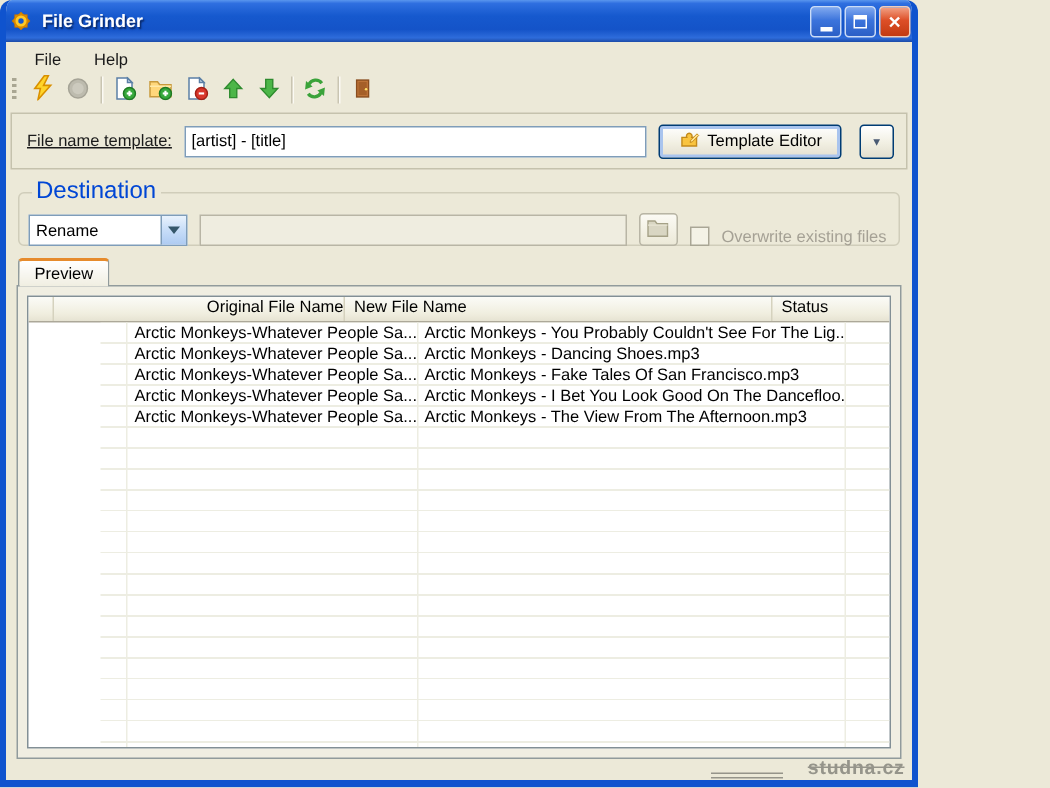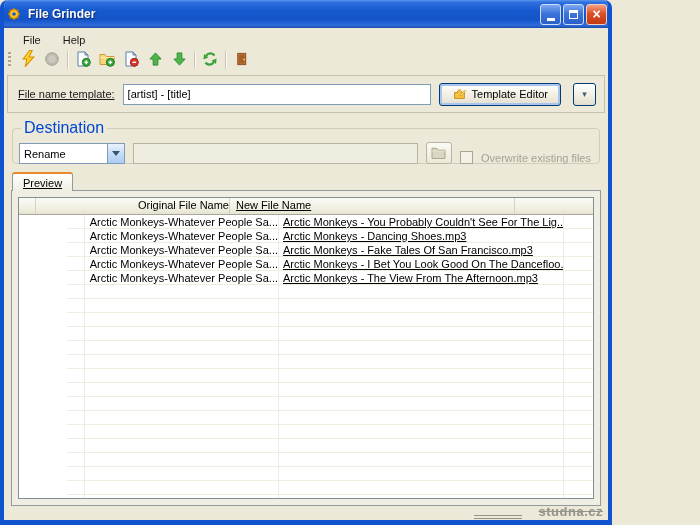--- a/index.html
+++ b/index.html
@@ -128,21 +128,21 @@
   .disabled-label { color:#A5A195; }
   
   .tabstrip { margin: 7px 0 0 8px; height: 19px; flex: 0 0 19px; display:flex; }
   .tab {
     min-width:54px; padding:0 10px;
     display:flex; align-items:center; justify-content:center;
     border:1px solid #919B9C; border-bottom:none;
     border-top:2px solid #E68B2C;
     border-radius:3px 3px 0 0;
     background: linear-gradient(180deg,#FFFFFF,#F0EEE1);
-    position:relative; top:1px; z-index:2; cursor:pointer;text-decoration:underline;
+    position:relative; top:1px; z-index:2; cursor:pointer;
   }
   .tabpage {
     flex:1; margin: 0 7px 14px 7px;
     border:1px solid #919B9C;
     background: #F0EEE2;
     padding:6px; z-index:1;
   }
   
   .listview {
     width:100%; height:100%;
@@ -154,21 +154,21 @@
     background: linear-gradient(180deg,#FBFBF7,#F0EEDF 70%,#E6E3D2);
     border-bottom:1px solid #ACA899;
   }
   .hcell {
     padding:1px 0 0 6px; white-space:nowrap; overflow:hidden;
     border-right:1px solid #D5D2BE; color:#000; cursor:pointer;
   }
   .hcell.fill { border-right:none; flex:1; }
   .c-icon   { width:17px; flex:0 0 17px; }
   .c-orig   { width:194px; flex:0 0 194px;text-align:right; }
-  .c-new    { width:285px; flex:0 0 285px;text-decoration:underline; }
+  .c-new    { width:285px; flex:0 0 285px; }
   .c-status { width:105px; flex:0 0 105px; }
   .lv-body {
     flex:1; position:relative;
     background: repeating-linear-gradient(to bottom, transparent 0 13px, #EDEDE2 13px 14px);
     margin-left: 48px;
   }
   .colsep { position:absolute; top:0; bottom:0; width:1px; background:#EDEDE2; }
   .lv-row { display:flex; height:14px; line-height:14px; position:relative; cursor:default; }
   .cell {
     white-space:nowrap; overflow:hidden; padding-left:5px; color:#000;
@@ -359,20 +359,21 @@
       <span>Preview</span>
     </div>
   </div>
 
   <div class="tabpage">
     <div class="listview">
       <div class="lv-header">
         <div class="hcell c-icon"></div>
         <div class="hcell c-orig">Original File Name</div>
         <div class="hcell c-new">New File Name</div>
+        <div class="hcell c-status">Status</div>
         <div class="hcell fill"></div>
       </div>
       <div class="lv-body">
         <div class="colsep" style="left:17px"></div>
         <div class="colsep" style="left:211px"></div>
         <div class="colsep" style="left:496px"></div>
         <div class="colsep" style="left:601px"></div>
 
         <div class="lv-row">
           <div class="cell c-icon"></div>

